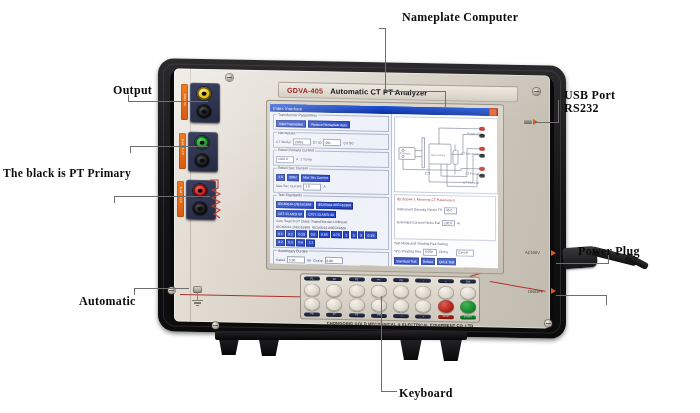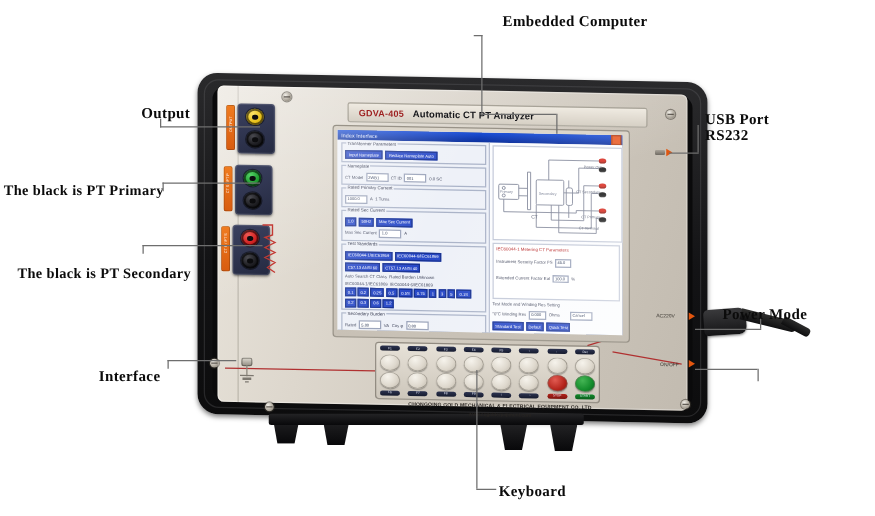--- a/index.html
+++ b/index.html
@@ -664,44 +664,43 @@
 
   <div class="brand">
     <div class="b1">CHONGQING GOLD MECHANICAL &amp; ELECTRICAL EQUIPMENT CO.,LTD</div>
     <div class="b2">www.cqgoldequipment.com</div>
   </div>
 
   <div class="anno big" style="left:113px;top:82px;">Output</div>
   <div class="lead h" style="left:128px;top:101px;width:80px;"></div>
   <div class="lead v" style="left:128px;top:95px;height:7px;"></div>
 
-  <div class="anno" style="left:3px;top:147px;">The black is PT Primary</div>
+  <div class="anno" style="left:3px;top:167px;">The black is PT Primary</div>
   <div class="lead h" style="left:130px;top:146px;width:78px;"></div>
   <div class="lead v" style="left:130px;top:146px;height:7px;"></div>
 
-  <div class="anno" style="left:14px;top:213px;">The black is PT Secondary</div>
   <div class="lead h" style="left:114px;top:196px;width:96px;"></div>
   <div class="lead v" style="left:114px;top:196px;height:7px;"></div>
 
-  <div class="anno big" style="left:79px;top:293px;">Interface</div>
+  <div class="anno big" style="left:79px;top:293px;">Automatic</div>
   <div class="lead h" style="left:134px;top:288px;width:55px;"></div>
   <div class="lead v" style="left:134px;top:288px;height:7px;"></div>
 
-  <div class="anno big" style="left:402px;top:9px;">Embedded Computer</div>
+  <div class="anno big" style="left:402px;top:9px;">Nameplate Computer</div>
   <div class="lead v" style="left:385px;top:28px;height:64px;"></div>
   <div class="lead h" style="left:379px;top:28px;width:7px;"></div>
   <div class="lead h" style="left:385px;top:91px;width:60px;"></div>
   <div class="lead v" style="left:445px;top:91px;height:16px;"></div>
 
   <div class="anno big" style="left:564px;top:87px;">USB Port</div>
   <div class="anno big" style="left:564px;top:100px;">RS232</div>
   <div class="lead v" style="left:558px;top:100px;height:22px;"></div>
   <div class="lead h" style="left:535px;top:122px;width:24px;"></div>
 
-  <div class="anno big" style="left:578px;top:243px;">Power Mode</div>
+  <div class="anno big" style="left:578px;top:243px;">Power Plug</div>
   <div class="lead v" style="left:608px;top:255px;height:8px;"></div>
   <div class="lead h" style="left:556px;top:263px;width:53px;"></div>
 
   <div class="lead h" style="left:556px;top:295px;width:50px;"></div>
   <div class="lead v" style="left:606px;top:295px;height:10px;"></div>
 
   <div class="anno big" style="left:399px;top:385px;">Keyboard</div>
   <div class="lead v" style="left:381px;top:296px;height:95px;"></div>
   <div class="lead h" style="left:381px;top:391px;width:16px;"></div>
 

